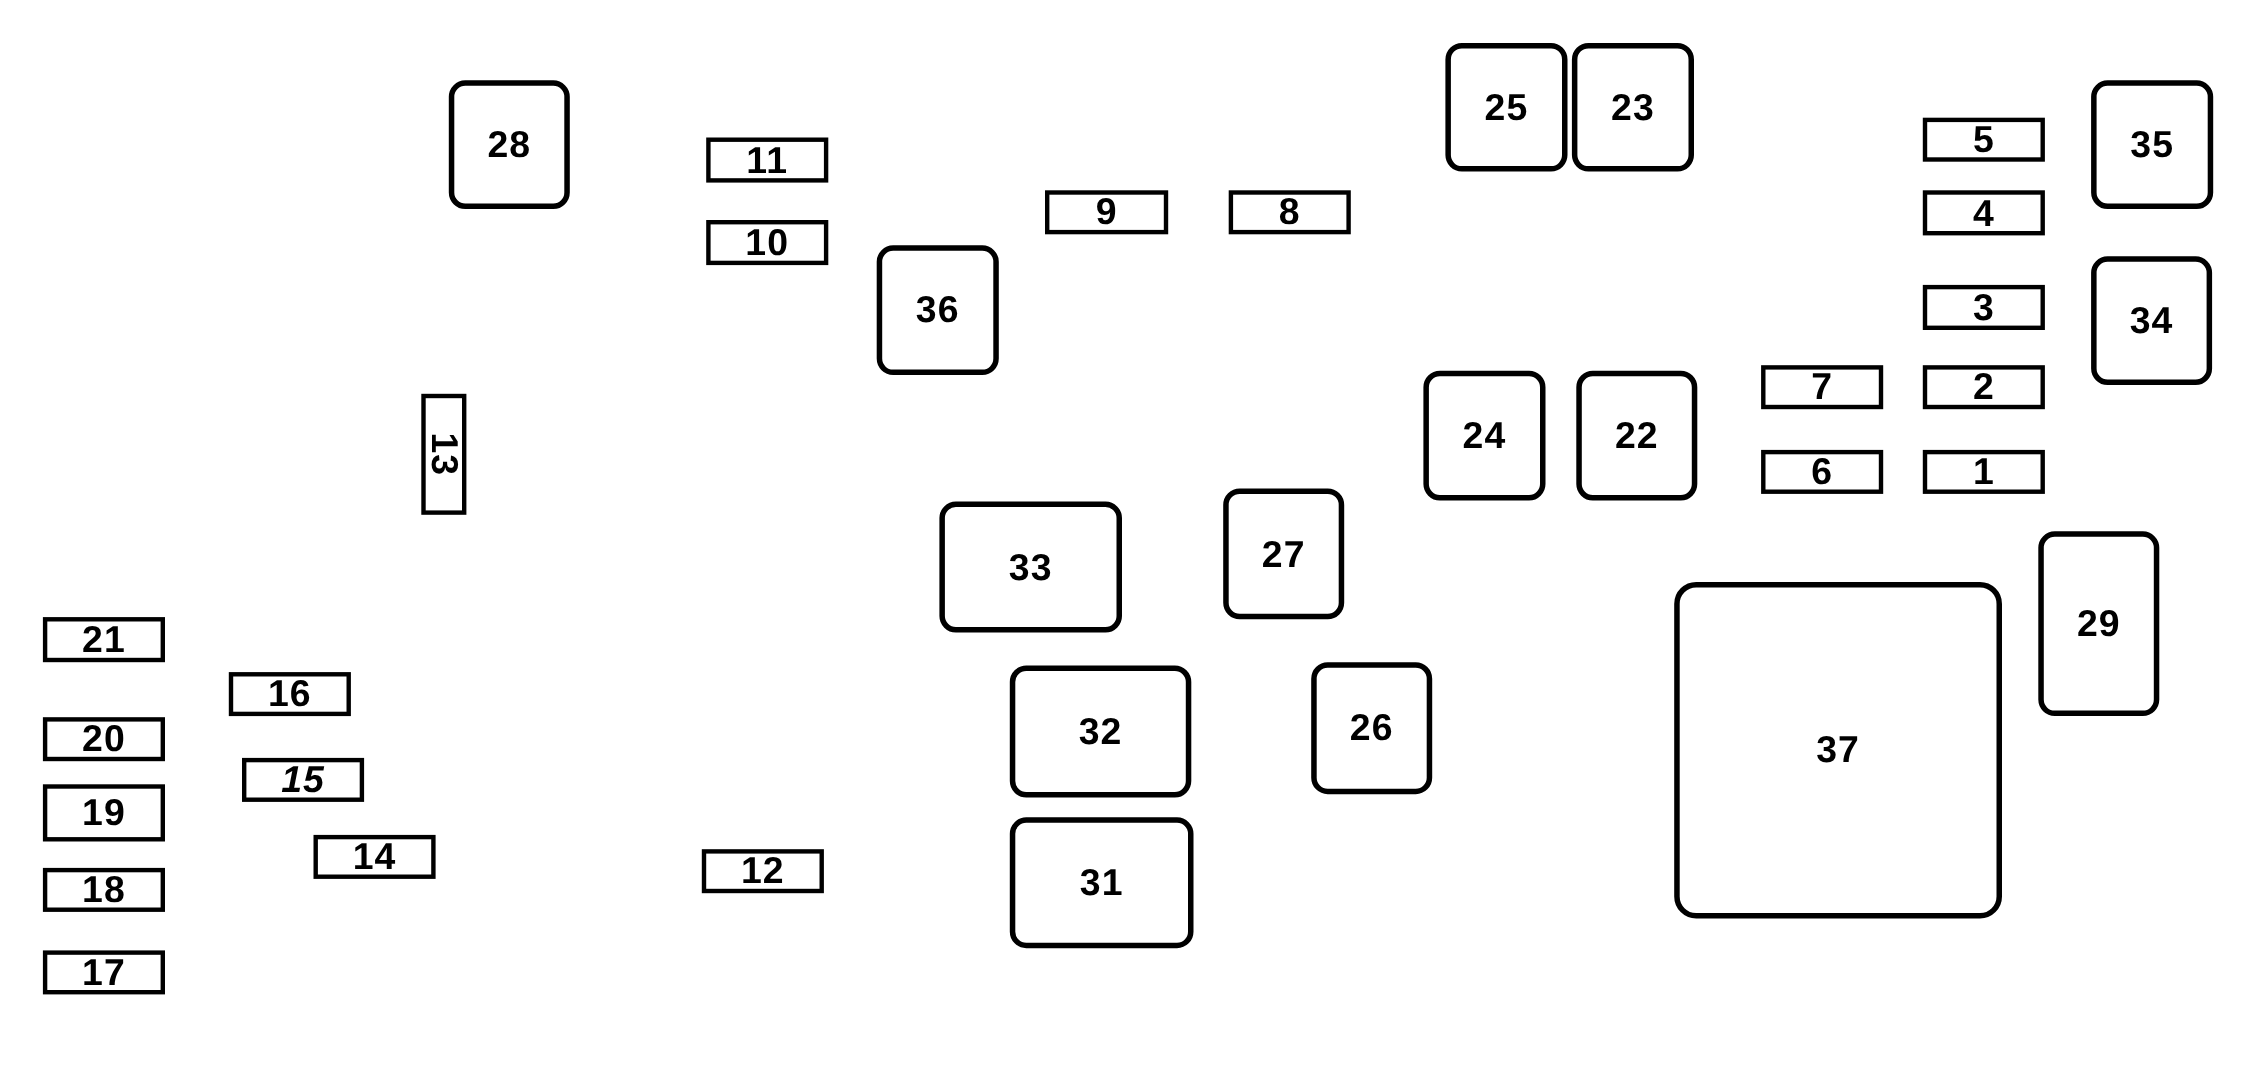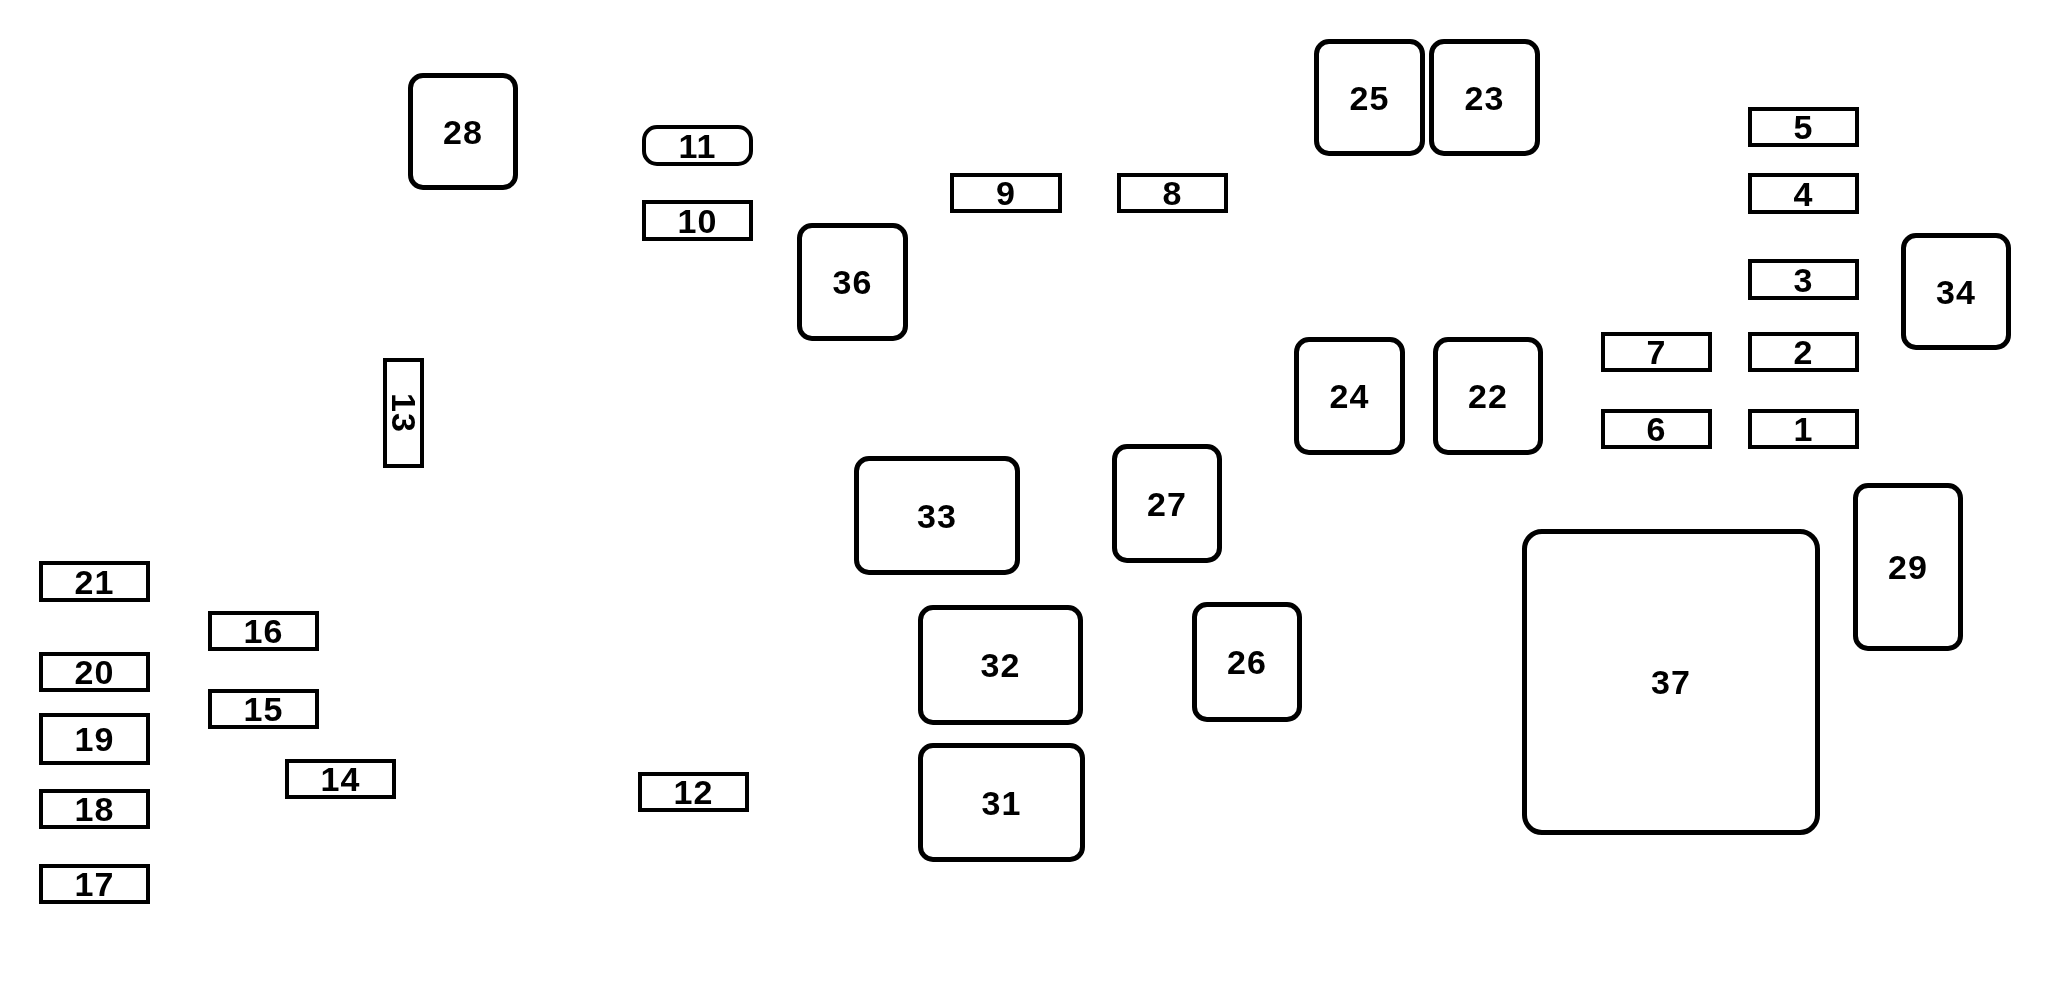--- a/index.html
+++ b/index.html
@@ -71,33 +71,33 @@
     </div>
     <div class="box rect" style="left: 1117px; top: 173px; width: 111px; height: 40px;">
       <span>8</span>
     </div>
     <div class="box rect" style="left: 950px; top: 173px; width: 112px; height: 40px;">
       <span>9</span>
     </div>
     <div class="box rect" style="left: 642px; top: 200px; width: 111px; height: 41px;">
       <span>10</span>
     </div>
-    <div class="box rect" style="left: 642px; top: 125px; width: 111px; height: 41px; border-radius: 15px;">
+    <div class="box rect" style="left: 642px; top: 125px; width: 111px; height: 41px;">
       <span>11</span>
     </div>
     <div class="box rect" style="left: 638px; top: 772px; width: 111px; height: 40px;">
       <span>12</span>
     </div>
     <div class="box rect rotated" style="left: 383px; top: 358px; width: 41px; height: 110px;">
       <span>13</span>
     </div>
     <div class="box rect" style="left: 285px; top: 759px; width: 111px; height: 40px;">
       <span>14</span>
     </div>
-    <div class="box rect" style="left: 208px; top: 689px; width: 111px; height: 40px;">
+    <div class="box rect" style="left: 220px; top: 689px; width: 111px; height: 40px; font-style: italic;">
       <span>15</span>
     </div>
     <div class="box rect" style="left: 208px; top: 611px; width: 111px; height: 40px;">
       <span>16</span>
     </div>
     <div class="box rect" style="left: 39px; top: 864px; width: 111px; height: 40px;">
       <span>17</span>
     </div>
     <div class="box rect" style="left: 39px; top: 789px; width: 111px; height: 40px;">
       <span>18</span>
@@ -140,19 +140,22 @@
     </div>
     <div class="box rounded" style="left: 918px; top: 605px; width: 165px; height: 120px;">
       <span>32</span>
     </div>
     <div class="box rounded" style="left: 854px; top: 456px; width: 166px; height: 119px;">
       <span>33</span>
     </div>
     <div class="box rounded" style="left: 1901px; top: 233px; width: 110px; height: 117px;">
       <span>34</span>
     </div>
+    <div class="box rounded" style="left: 1901px; top: 73px; width: 111px; height: 117px;">
+      <span>35</span>
+    </div>
     <div class="box rounded" style="left: 797px; top: 223px; width: 111px; height: 118px;">
       <span>36</span>
     </div>
     <div class="box rounded" style="left: 1522px; top: 529px; width: 298px; height: 306px; border-radius: 20px;">
       <span>37</span>
     </div>
   </div>
 
 </body></html>

